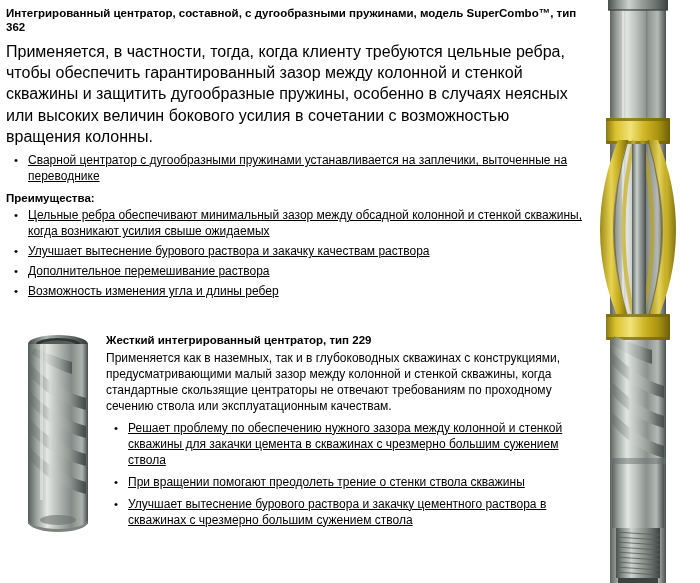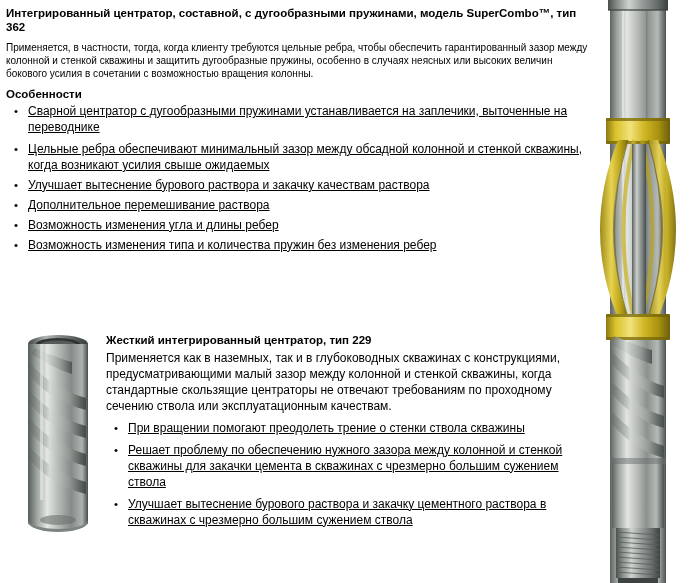--- a/index.html
+++ b/index.html
@@ -27,21 +27,21 @@
     top: 6px;
     width: 582px;
   }
   h1.title {
     font-size: 11.5px;
     font-weight: bold;
     line-height: 1.25;
     margin: 0 0 6px 0;
   }
   p.para {
-    font-size: 10px;
+    font-size: 16px;
     line-height: 1.33;
     margin: 0 0 6px 0;
     text-align: left;
   }
   h2.subhead {
     font-size: 11.5px;
     font-weight: bold;
     margin: 0 0 3px 0;
     line-height: 1.25;
   }
@@ -106,40 +106,39 @@
 <body>
 
 <div class="page">
 
   <div class="text-col">
 
     <h1 class="title">Интегрированный центратор, составной, с дугообразными пружинами, модель SuperCombo™, тип 362</h1>
 
     <p class="para">Применяется, в частности, тогда, когда клиенту требуются цельные ребра, чтобы обеспечить гарантированный зазор между колонной и стенкой скважины и защитить дугообразные пружины, особенно в случаях неясных или высоких величин бокового усилия в сочетании с возможностью вращения колонны.</p>
 
-    <h2 class="subhead">Особенности</h2>
     <ul class="bullets">
       <li>Сварной центратор с дугообразными пружинами устанавливается на заплечики, выточенные на переводнике</li>
     </ul>
 
+    <h2 class="subhead">Преимущества:</h2>
     <ul class="bullets">
       <li>Цельные ребра обеспечивают минимальный зазор между обсадной колонной и стенкой скважины, когда возникают усилия свыше ожидаемых</li>
       <li>Улучшает вытеснение бурового раствора и закачку качествам раствора</li>
       <li>Дополнительное перемешивание раствора</li>
       <li>Возможность изменения угла и длины ребер</li>
-      <li>Возможность изменения типа и количества пружин без изменения ребер</li>
     </ul>
   </div>
 
   <div class="lower">
     <h2 class="subhead2">Жесткий интегрированный центратор, тип 229</h2>
     <p class="para2">Применяется как в наземных, так и в глубоководных скважинах с конструкциями, предусматривающими малый зазор между колонной и стенкой скважины, когда стандартные скользящие центраторы не отвечают требованиям по проходному сечению ствола или эксплуатационным качествам.</p>
     <ul class="bullets">
+      <li>Решает проблему по обеспечению нужного зазора между колонной и стенкой скважины для закачки цемента в скважинах с чрезмерно большим сужением ствола</li>
       <li>При вращении помогают преодолеть трение о стенки ствола скважины</li>
-      <li>Решает проблему по обеспечению нужного зазора между колонной и стенкой скважины для закачки цемента в скважинах с чрезмерно большим сужением ствола</li>
       <li>Улучшает вытеснение бурового раствора и закачку цементного раствора в скважинах с чрезмерно большим сужением ствола</li>
     </ul>
   </div>
 
   <div class="img-right">
     <svg width="112" height="583" viewBox="0 0 112 583" xmlns="http://www.w3.org/2000/svg">
       <defs>
         <linearGradient id="steelBody" x1="0" y1="0" x2="1" y2="0">
           <stop offset="0%" stop-color="#5e6360"></stop>
           <stop offset="12%" stop-color="#9aa09c"></stop>

